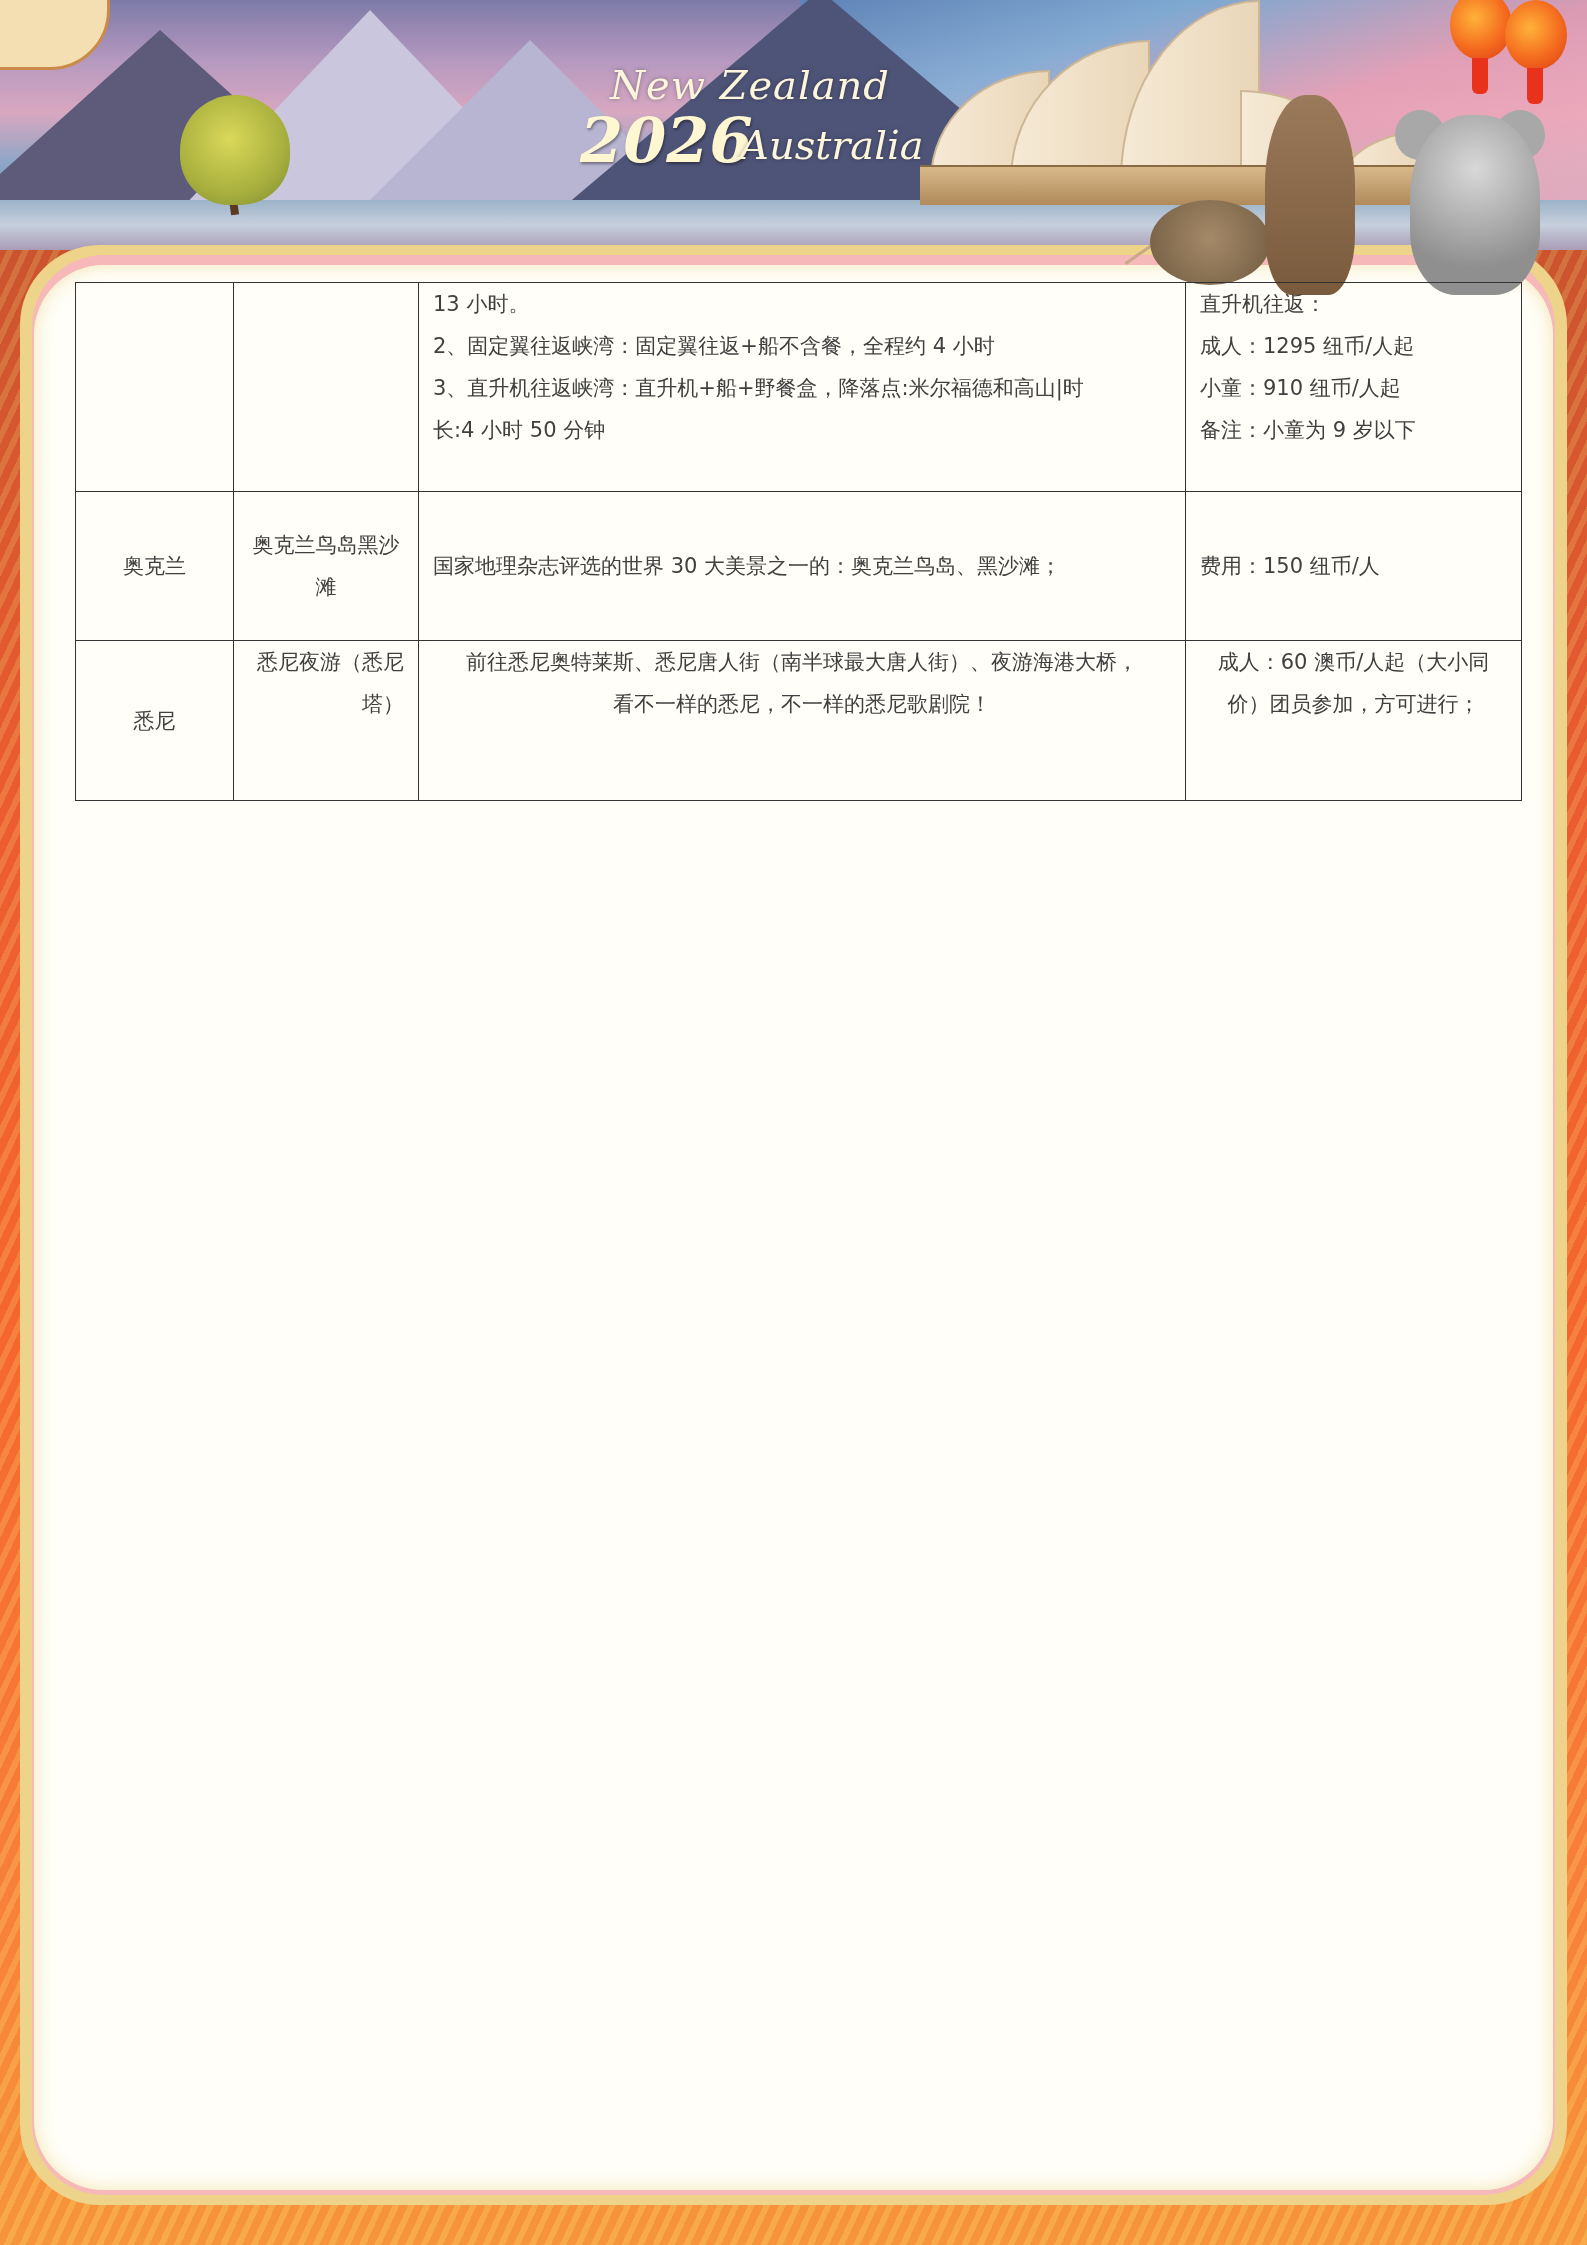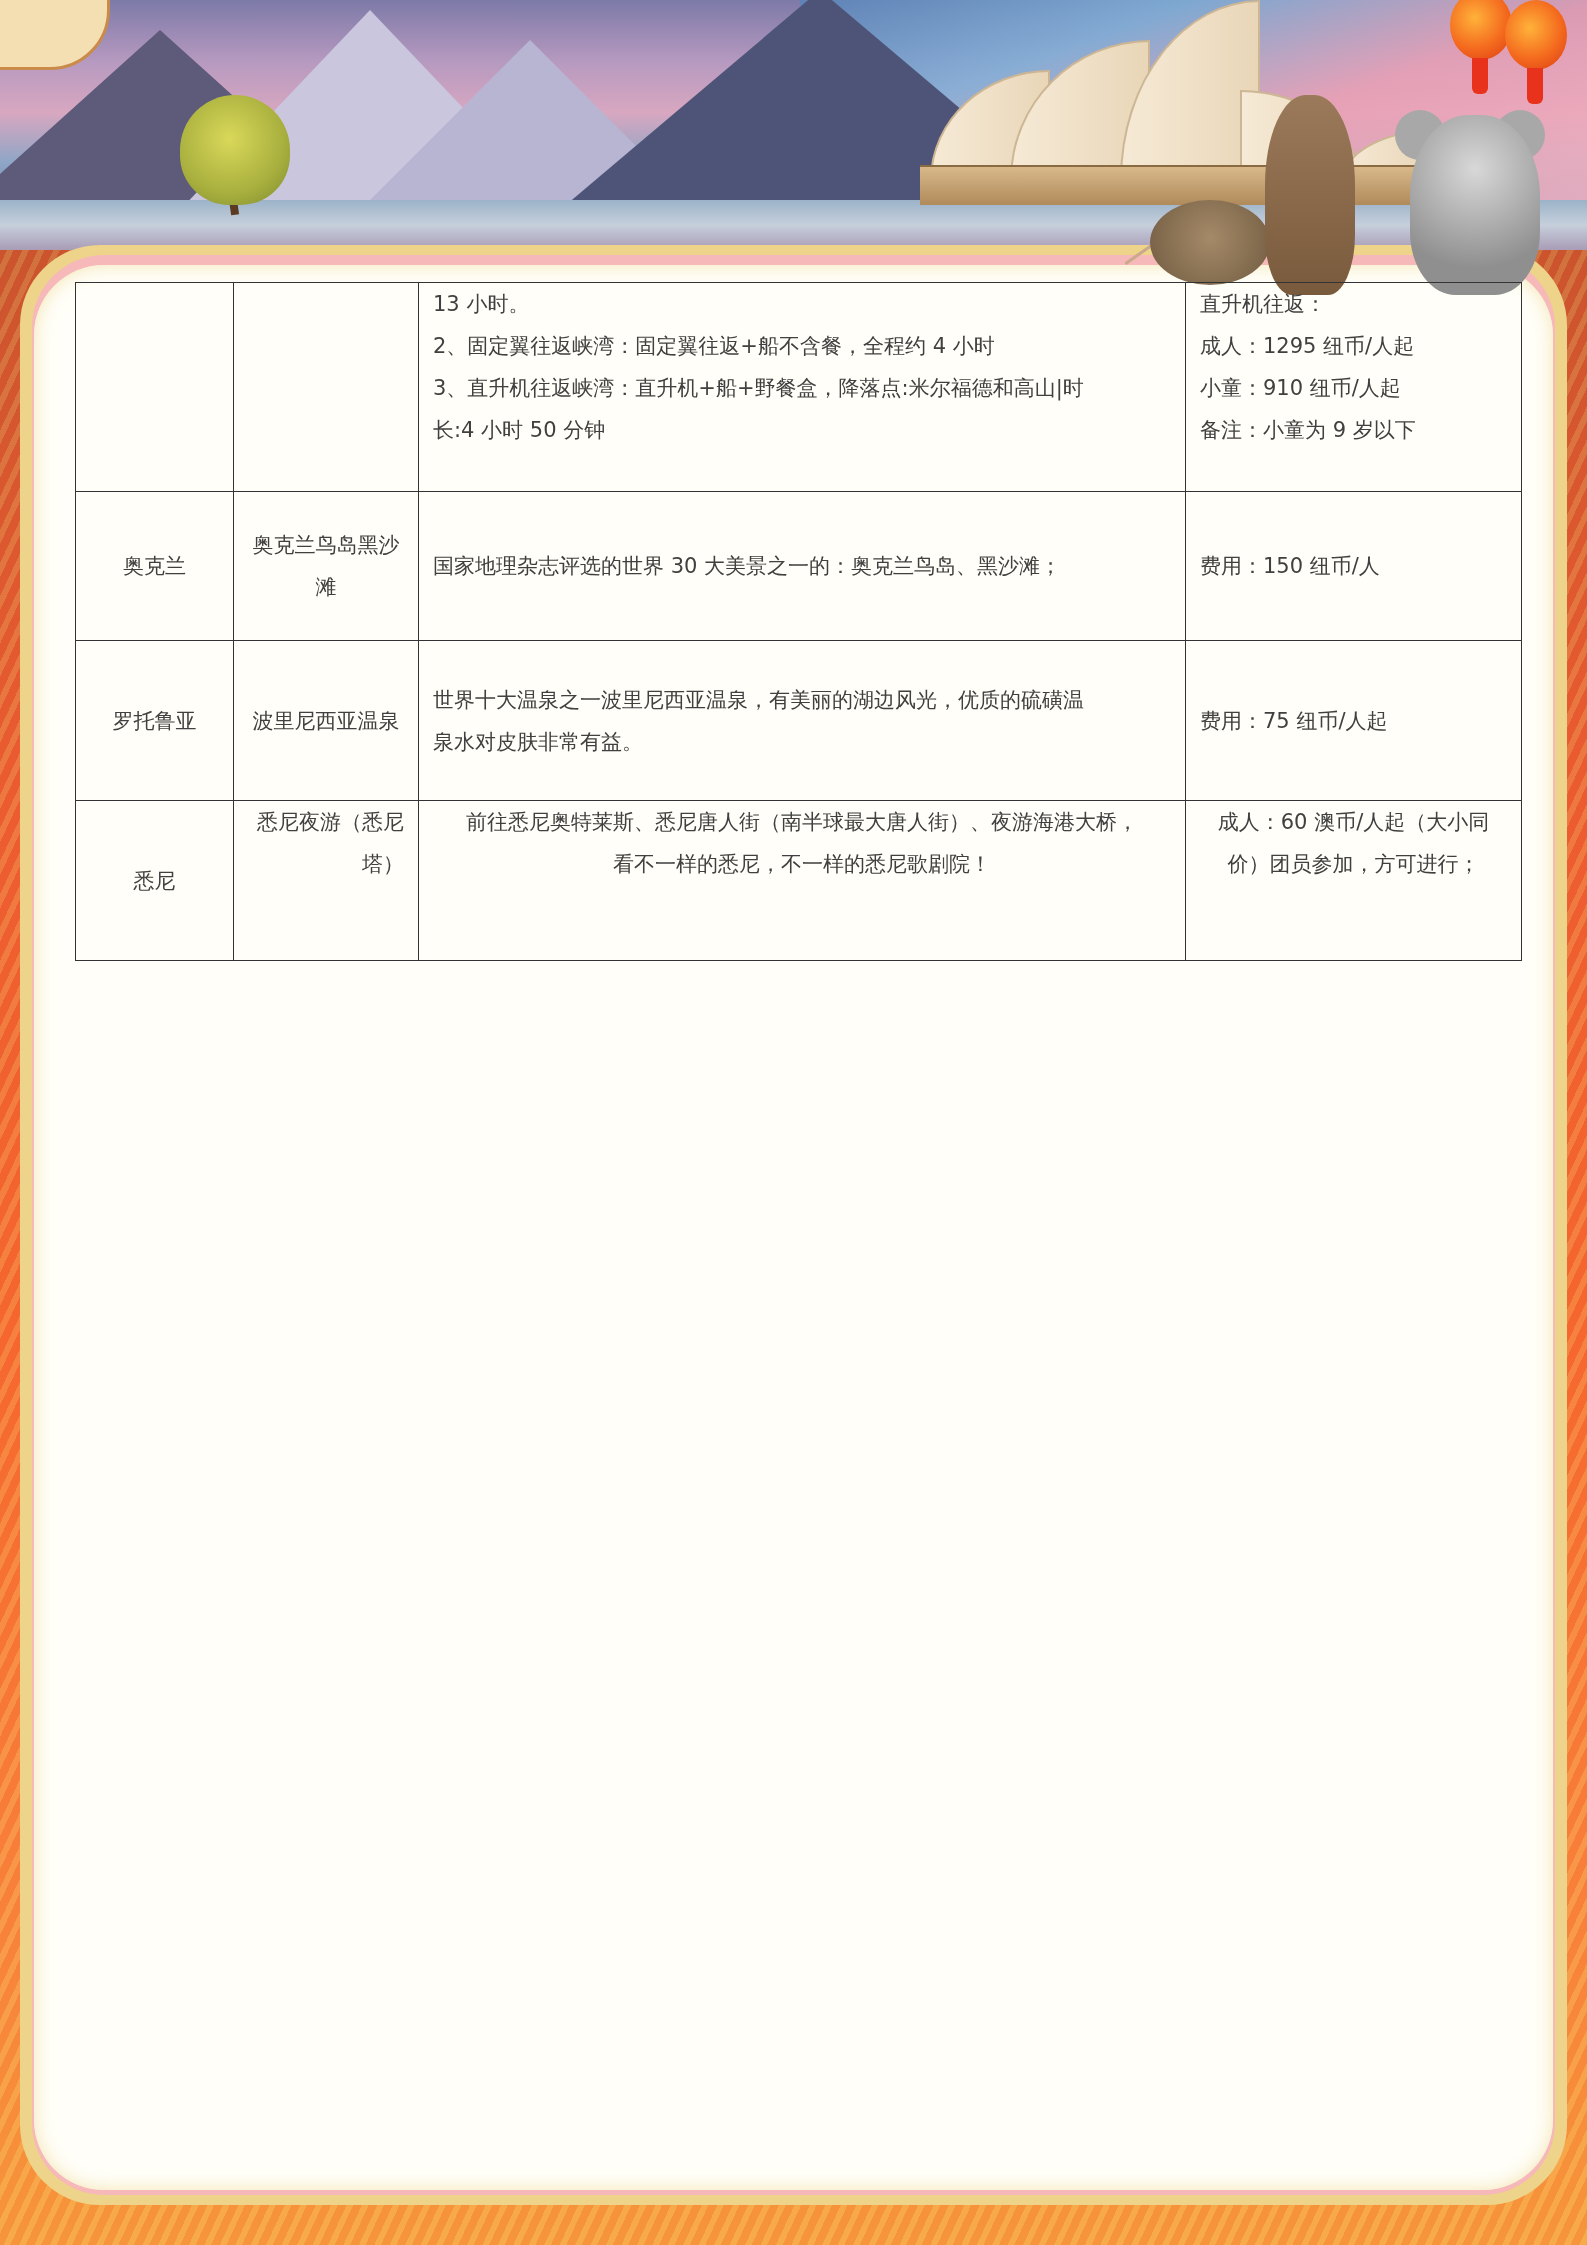--- a/index.html
+++ b/index.html
@@ -148,20 +148,25 @@
 
   <div class="opera">
     <div class="sail s1"></div>
     <div class="sail s2"></div>
     <div class="sail s3"></div>
     <div class="sail s4"></div>
     <div class="sail s5"></div>
     <div class="opera-base"></div>
   </div>
 
+  <div class="banner-title">
+    <span class="title-nz">New Zealand</span>
+    <span class="title-year">2026</span>
+    <span class="title-au">Australia</span>
+  </div>
 
   <div class="lantern l1"></div>
   <div class="lantern l2"></div>
 </div>
 
 <div class="frame-outer"></div>
 <div class="frame-pink"></div>
 <div class="frame-inner"></div>
 
 <div class="kiwi-beak"></div>
@@ -192,31 +197,20 @@
     <tr class="row-2">
       <td class="col-city">奥克兰</td>
       <td class="col-item">奥克兰鸟岛黑沙滩</td>
       <td class="col-desc">
         <span class="line">国家地理杂志评选的世界 30 大美景之一的：奥克兰鸟岛、黑沙滩；</span>
       </td>
       <td class="col-price">
         <span class="line">费用：150 纽币/人</span>
       </td>
     </tr>
-    <tr class="row-3">
-      <td class="col-city">罗托鲁亚</td>
-      <td class="col-item">波里尼西亚温泉</td>
-      <td class="col-desc">
-        <span class="line">世界十大温泉之一波里尼西亚温泉，有美丽的湖边风光，优质的硫磺温</span>
-        <span class="line">泉水对皮肤非常有益。</span>
-      </td>
-      <td class="col-price">
-        <span class="line">费用：75 纽币/人起</span>
-      </td>
-    </tr>
     <tr class="row-4">
       <td class="col-city">悉尼</td>
       <td class="col-item">悉尼夜游（悉尼塔）</td>
       <td class="col-desc">
         <span class="line">前往悉尼奥特莱斯、悉尼唐人街（南半球最大唐人街）、夜游海港大桥，</span>
         <span class="line">看不一样的悉尼，不一样的悉尼歌剧院！</span>
       </td>
       <td class="col-price">
         <span class="line">成人：60 澳币/人起（大小同</span>
         <span class="line">价）团员参加，方可进行；</span>

